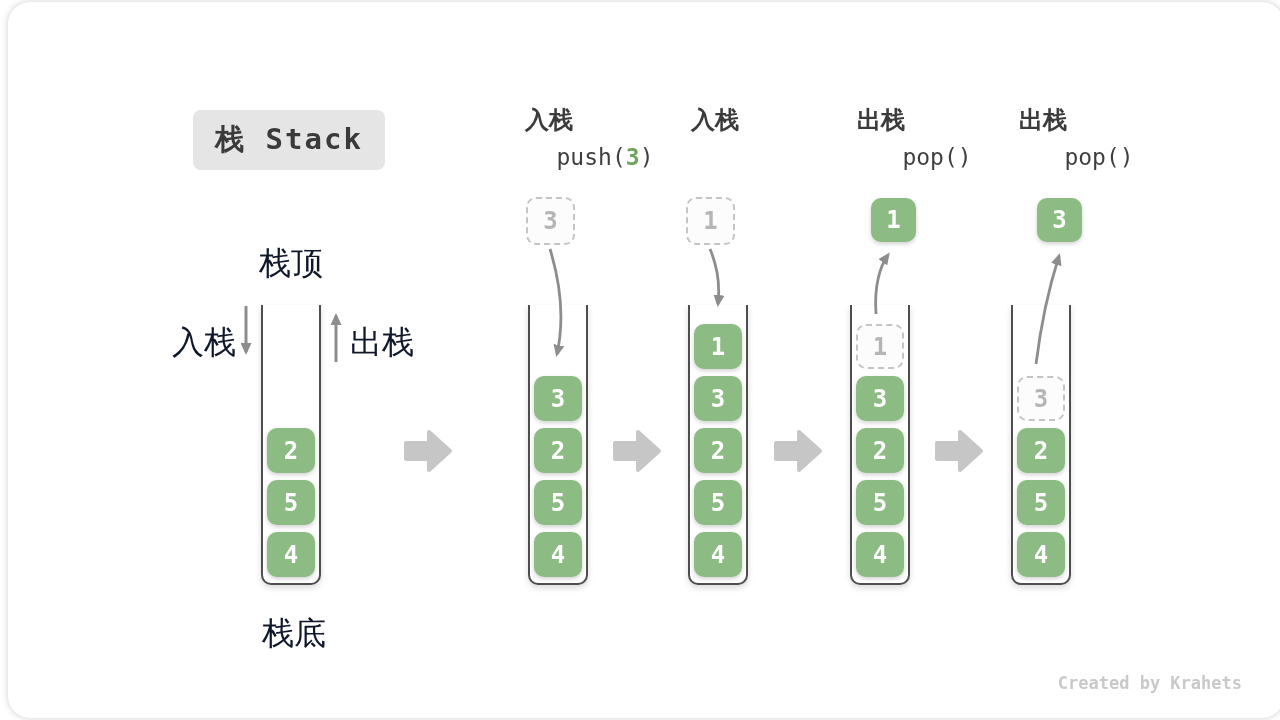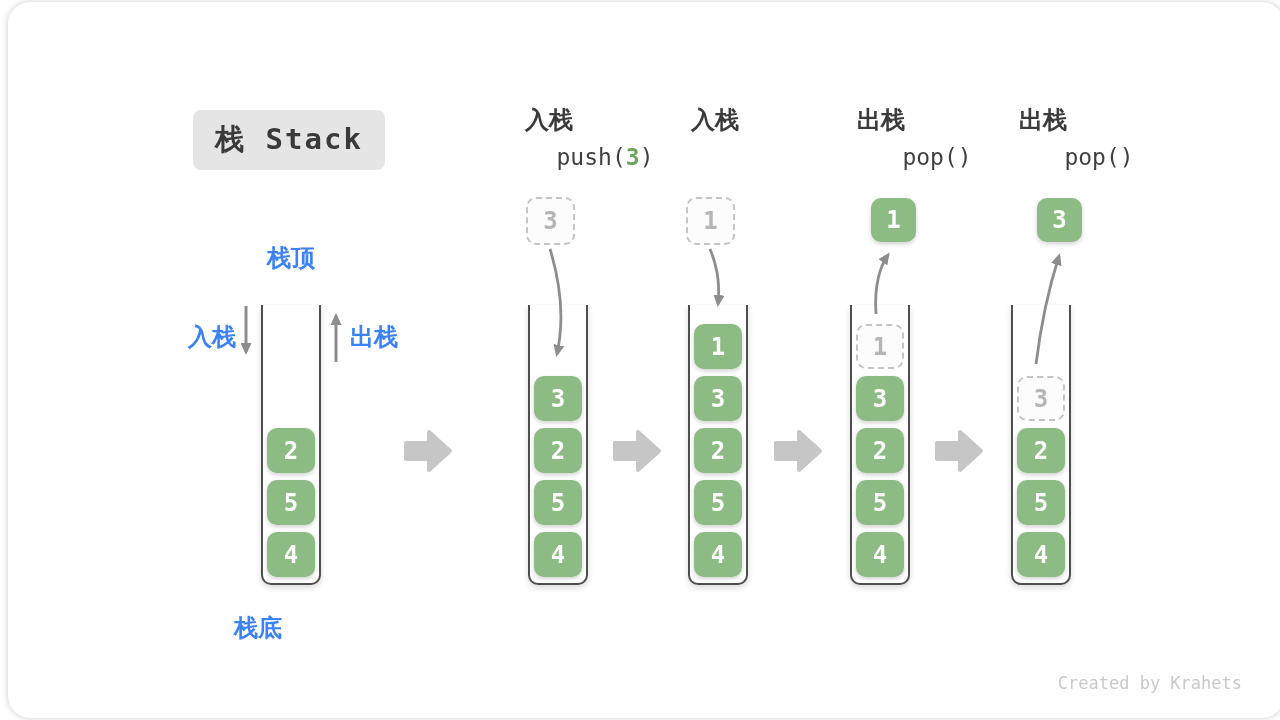--- a/index.html
+++ b/index.html
@@ -10,21 +10,21 @@
     overflow:hidden;
     font-family:"Liberation Sans","DejaVu Sans",sans-serif;
   }
   .title-box{
     position:absolute;left:185px;top:108px;width:192px;height:60px;
     background:#e5e5e5;border-radius:8px;
     display:flex;align-items:center;justify-content:center;
     font-family:"DejaVu Sans Mono",monospace;
     font-size:29px;font-weight:bold;color:#3a3a3a;letter-spacing:2px;
   }
-  .zh{font-weight:bold;color:#3b82f6;font-size:24px;}
+  .zh{font-weight:normal;color:#0f172a;font-size:32px;}
   .op{position:absolute;top:104px;width:160px;text-align:left;}
   .op-name{font-weight:bold;color:#3b3b3b;font-size:24px;line-height:28px;}
   .op-code{margin-top:9px;font-family:"DejaVu Sans Mono",monospace;font-size:23px;color:#3f3f3f;line-height:28px;text-align:center;}
   .op-code .green{color:#6ba45a;font-weight:bold;}
   .stack-container{
     position:absolute;width:56px;height:278px;background:#fff;
     border-left:2px solid #4e4e4e;border-right:2px solid #4e4e4e;border-bottom:2px solid #4e4e4e;
     border-radius:0 0 10px 10px;
     box-shadow:0 3px 6px rgba(0,0,0,.14);
   }
@@ -35,27 +35,27 @@
     color:#fff;font-family:"DejaVu Sans Mono",monospace;font-size:24px;font-weight:bold;
     box-shadow:0 2px 4px rgba(0,0,0,.18);
   }
   .cell.ghost{
     width:44px;height:41px;background:#fcfcfc;
     border:2px dashed #c4c4c4;color:#b5b5b5;box-shadow:none;
   }
   .cell.float{width:45px;height:44px;}
   .cell.ghost.float{width:45px;height:44px;}
   .label-top{position:absolute;left:223px;top:240px;width:120px;text-align:center;}
-  .label-bottom{position:absolute;left:226px;top:610px;width:120px;text-align:left;}
+  .label-bottom{position:absolute;left:226px;top:610px;width:120px;text-align:center;}
   .label-push{position:absolute;left:158px;top:319px;width:70px;text-align:right;}
   .label-pop{position:absolute;left:342px;top:319px;width:80px;text-align:left;}
   .arrows-svg{position:absolute;left:0;top:0;width:1280px;height:720px;pointer-events:none;}
   .credit{
     position:absolute;right:42px;bottom:25px;
-    font-family:"DejaVu Sans Mono",monospace;font-size:17px;color:#c9c9c9;
+    font-family:"DejaVu Sans Mono",monospace;font-size:17px;color:#c9c9c9;font-weight:bold;
   }
 </style>
 </head>
 <body>
 
 <div class="canvas">
 
   <div class="title-box">
     <span>栈 Stack</span>
   </div>

